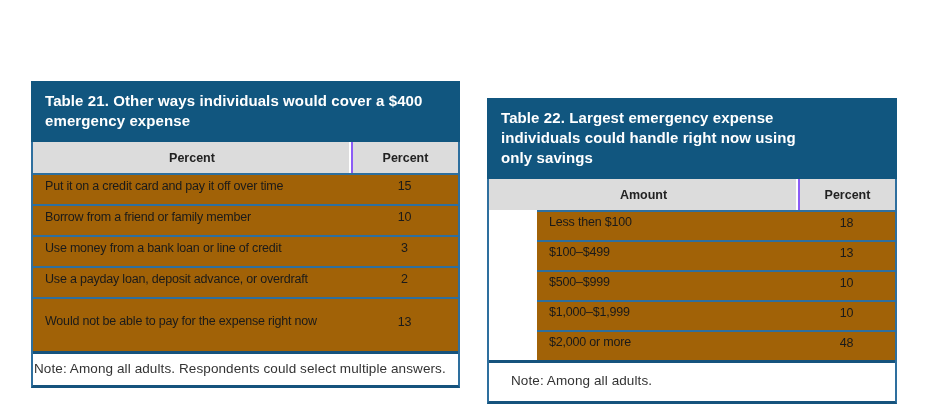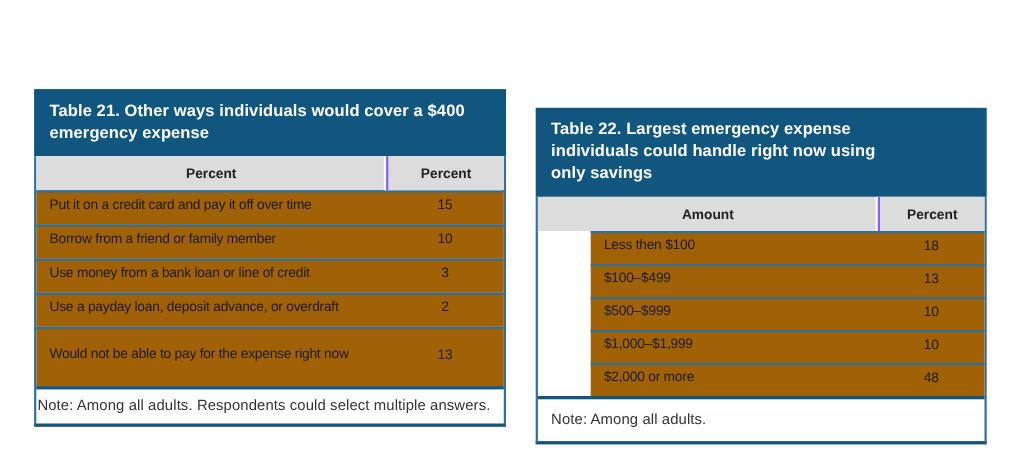--- a/index.html
+++ b/index.html
@@ -94,21 +94,21 @@
   }
 
   .note {
     border-top: 3px solid #16537D;
     font-size: 13.5px;
     line-height: 1.32;
     color: #333333;
     padding: 6px 12px 7px 1px;
     letter-spacing: 0.1px;
   }
-  .t22 .note { padding: 9px 12px 11px 12px; }
+  .t22 .note { padding: 9px 12px 11px 22px; }
 </style>
 </head>
 <body>
 
 <div class="canvas">
 
   <section class="table-card t21">
     <header class="title-band">
       <div class="title">Table 21. Other ways individuals would cover a $400 emergency expense</div>
     </header>

